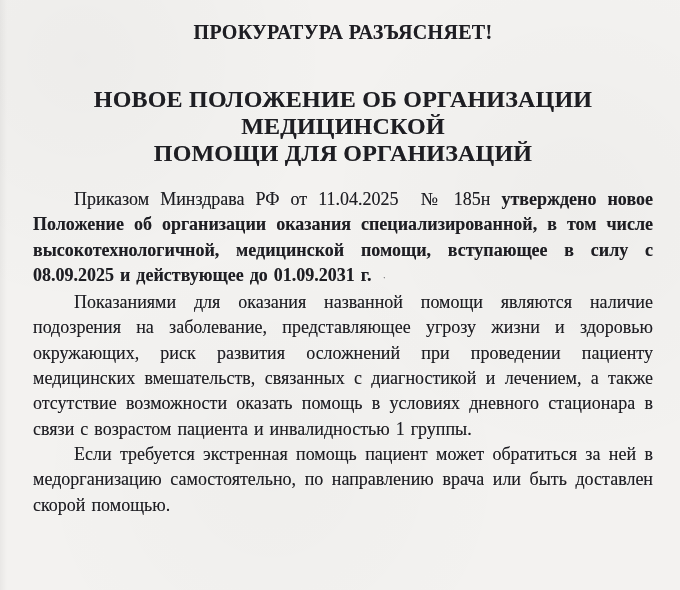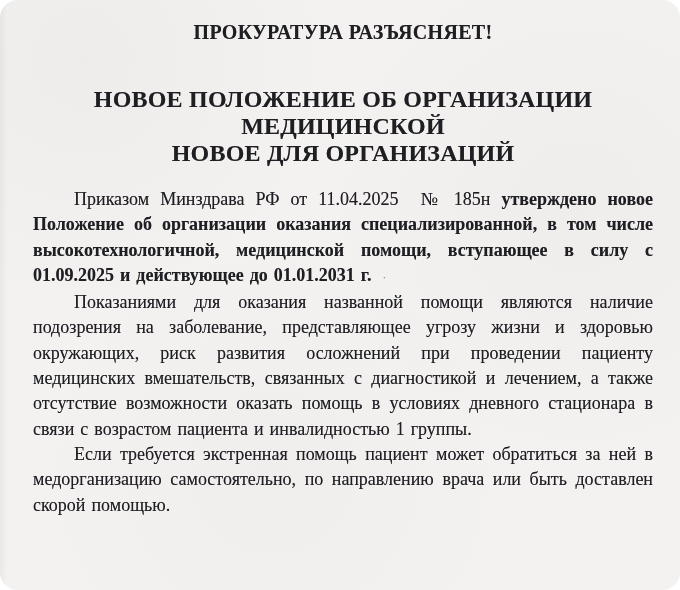--- a/index.html
+++ b/index.html
@@ -16,21 +16,20 @@
     background-color:var(--paper);
     
     background-image:
       radial-gradient(circle at 12% 10%, rgba(0,0,0,0.022), transparent 32%),
       radial-gradient(circle at 85% 35%, rgba(0,0,0,0.018), transparent 38%),
       radial-gradient(circle at 40% 80%, rgba(0,0,0,0.016), transparent 40%),
       linear-gradient(90deg, rgba(0,0,0,0.045), rgba(0,0,0,0) 7px);
     color:var(--ink);
     padding:21px 27px 0 33px;
     text-shadow:0 0 0.6px rgba(25,25,32,0.45);
-    border-radius:18px;
   }
   .doc-title{
     text-align:center;
     font-weight:700;
     font-size:20px;
     line-height:22px;
     letter-spacing:0.3px;
   }
   .doc-heading{
     margin-top:43px;
@@ -59,21 +58,21 @@
   }
 </style>
 </head>
 <body>
 
 <div class="page">
   <div class="doc-title">ПРОКУРАТУРА РАЗЪЯСНЯЕТ!</div>
 
   <div class="doc-heading">
       <div>НОВОЕ ПОЛОЖЕНИЕ ОБ ОРГАНИЗАЦИИ МЕДИЦИНСКОЙ</div>
-      <div>НОВОЕ ДЛЯ ОРГАНИЗАЦИЙ</div>
+      <div>ПОМОЩИ ДЛЯ ОРГАНИЗАЦИЙ</div>
     </div>
 
   <div class="doc-body">
-      <p class="para"><span class="">Приказом Минздрава РФ от 11.04.2025 &nbsp;№ 185н </span><span class="b">утверждено новое Положение об организации оказания специализированной, в том числе высокотехнологичной, медицинской помощи, вступающее в силу с 01.09.2025 и действующее до 01.01.2031 г.</span><span class=" faint">·</span></p>
+      <p class="para"><span class="">Приказом Минздрава РФ от 11.04.2025 &nbsp;№ 185н </span><span class="b">утверждено новое Положение об организации оказания специализированной, в том числе высокотехнологичной, медицинской помощи, вступающее в силу с 08.09.2025 и действующее до 01.09.2031 г.</span><span class=" faint">·</span></p>
       <p class="para"><span class="">Показаниями для оказания названной помощи являются наличие подозрения на заболевание, представляющее угрозу жизни и здоровью окружающих, риск развития осложнений при проведении пациенту медицинских вмешательств, связанных с диагностикой и лечением, а также отсутствие возможности оказать помощь в условиях дневного стационара в связи с возрастом пациента и инвалидностью 1 группы.</span></p>
       <p class="para"><span class="">Если требуется экстренная помощь пациент может обратиться за ней в медорганизацию самостоятельно, по направлению врача или быть доставлен скорой помощью.</span></p>
     </div>
 </div>
 
 </body></html>

